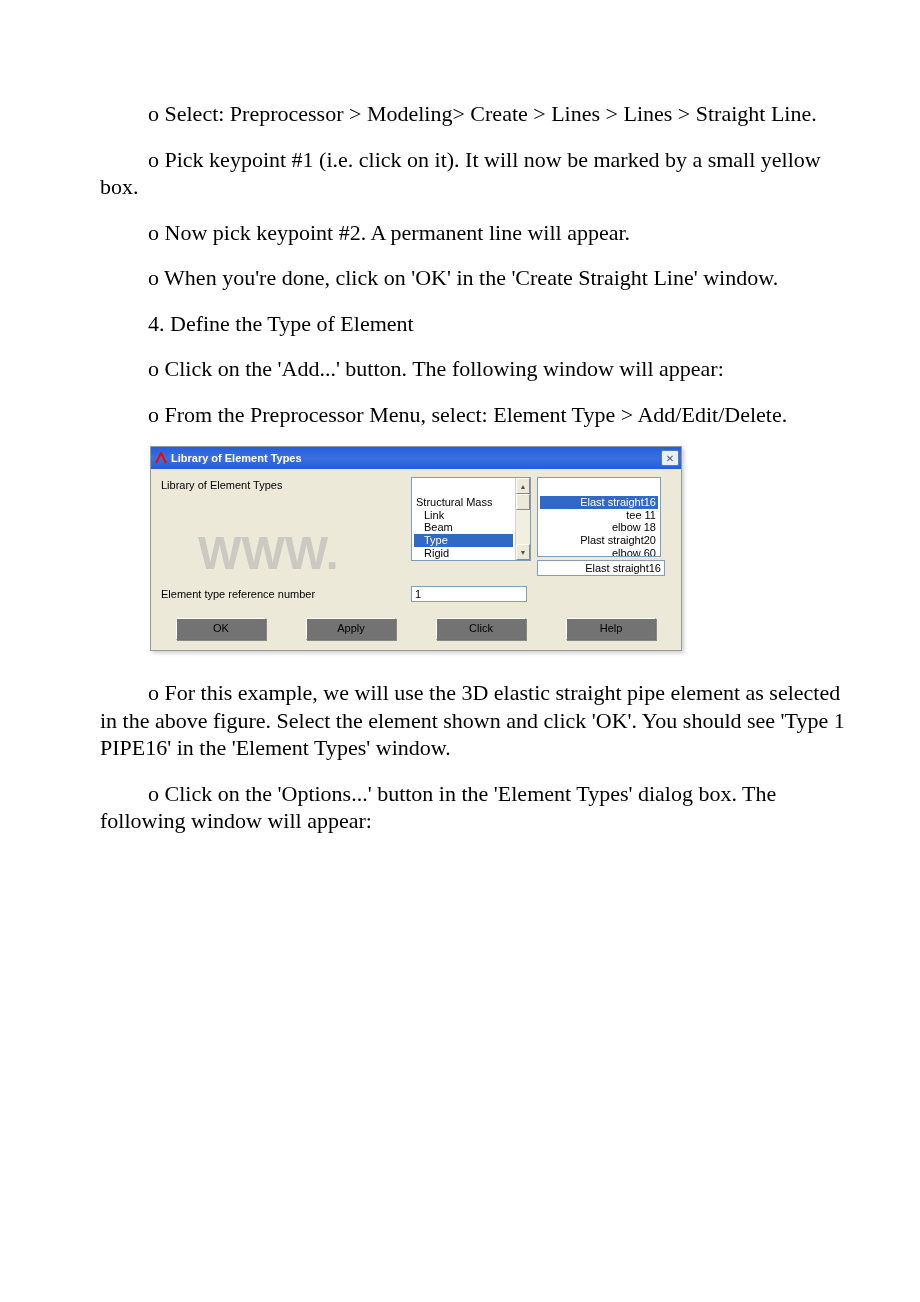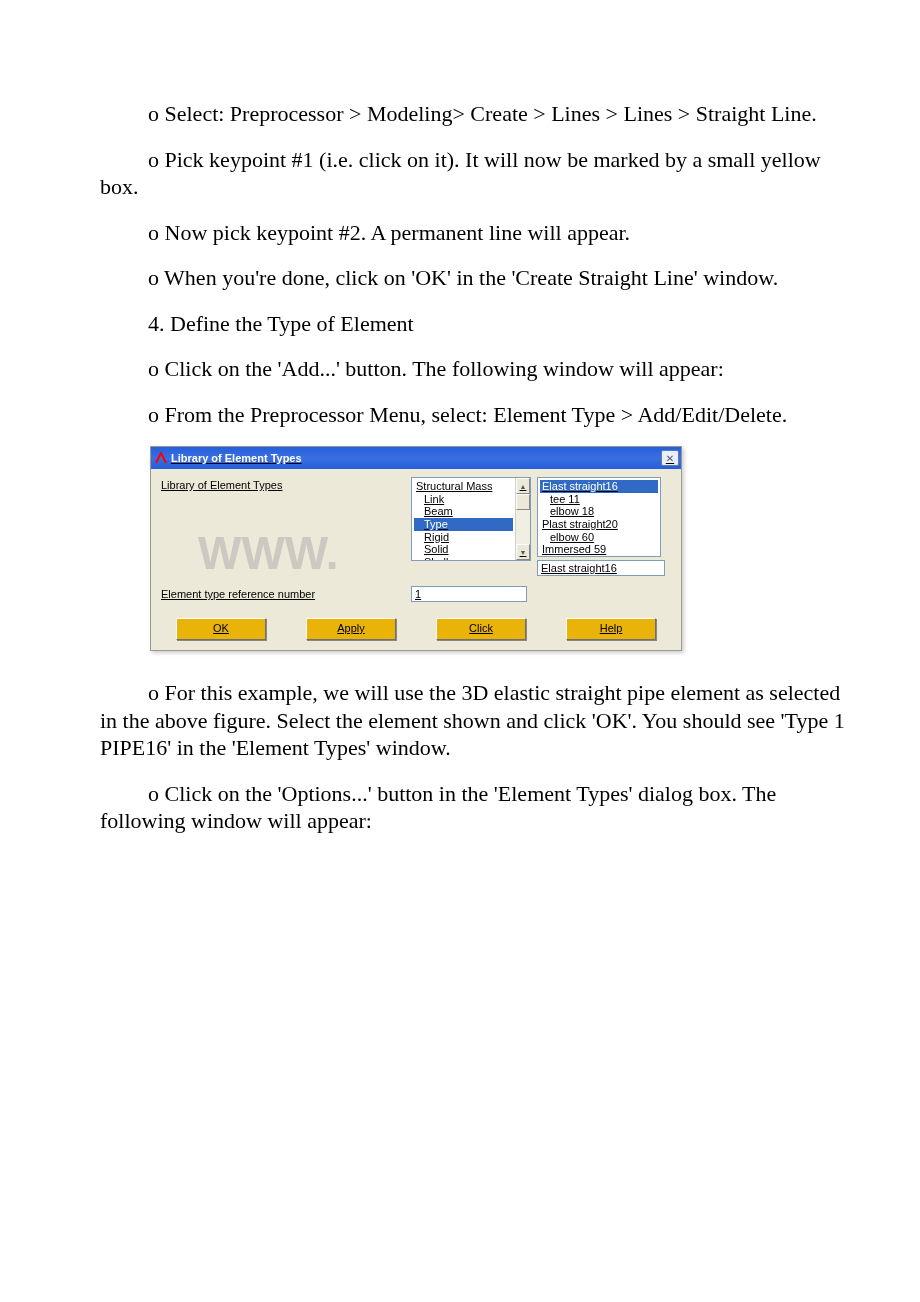--- a/index.html
+++ b/index.html
@@ -22,21 +22,20 @@
 
   
   .dialog-wrap {
     margin: 10px 3px 28px 50px;
     width: 530px;
     border: 1px solid #999;
     background: #ece9d8;
     font-family: Tahoma, Verdana, sans-serif;
     font-size: 11px;
     box-shadow: 2px 2px 4px rgba(0,0,0,0.2);
-    text-decoration: underline;
   }
   .titlebar {
     background: linear-gradient(to bottom, #245edc 0%, #3a6fe0 50%, #245edc 100%);
     color: #fff;
     display: flex;
     align-items: center;
     justify-content: space-between;
     padding: 2px 2px 2px 4px;
     height: 18px;
   }
@@ -69,32 +68,33 @@
   .left-col {
     width: 250px;
     padding-top: 2px;
   }
   .center-col {
     width: 120px;
   }
   .right-col {
     width: 124px;
     margin-left: 6px;
+    text-align: right;
   }
   .listbox {
     background: #fff;
     border: 1px solid #7f9db9;
     height: 82px;
     overflow: hidden;
     position: relative;
     display: flex;
   }
   .list-inner {
     flex: 1;
-    padding: 2px 2px;
+    padding: 18px 2px;
     line-height: 1.15;
   }
   .list-item {
     padding: 0 2px;
     white-space: nowrap;
   }
   .list-item.indent { padding-left: 10px; }
   .list-item.selected {
     background: #316ac5;
     color: #fff;
@@ -148,21 +148,21 @@
   }
   .button-row {
     display: flex;
     justify-content: space-around;
     margin-top: 16px;
     gap: 10px;
   }
   .win-button {
     width: 88px;
     height: 20px;
-    background: #eab308;
+    background: #737373;
     border: 1px solid #fff;
     border-right-color: #707070;
     border-bottom-color: #707070;
     box-shadow: 1px 1px 0 #888;
     text-align: center;
     line-height: 18px;
     font-size: 11px;
   }
   .watermark {
     position: absolute;

